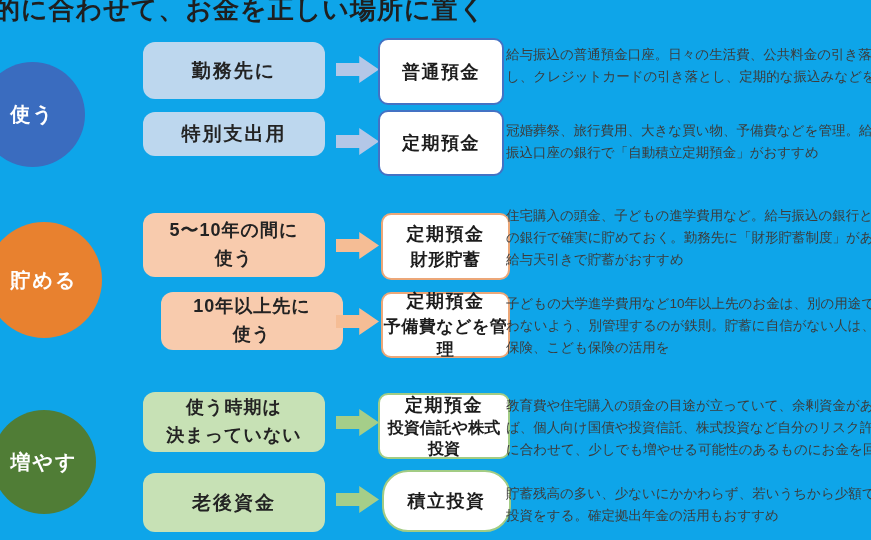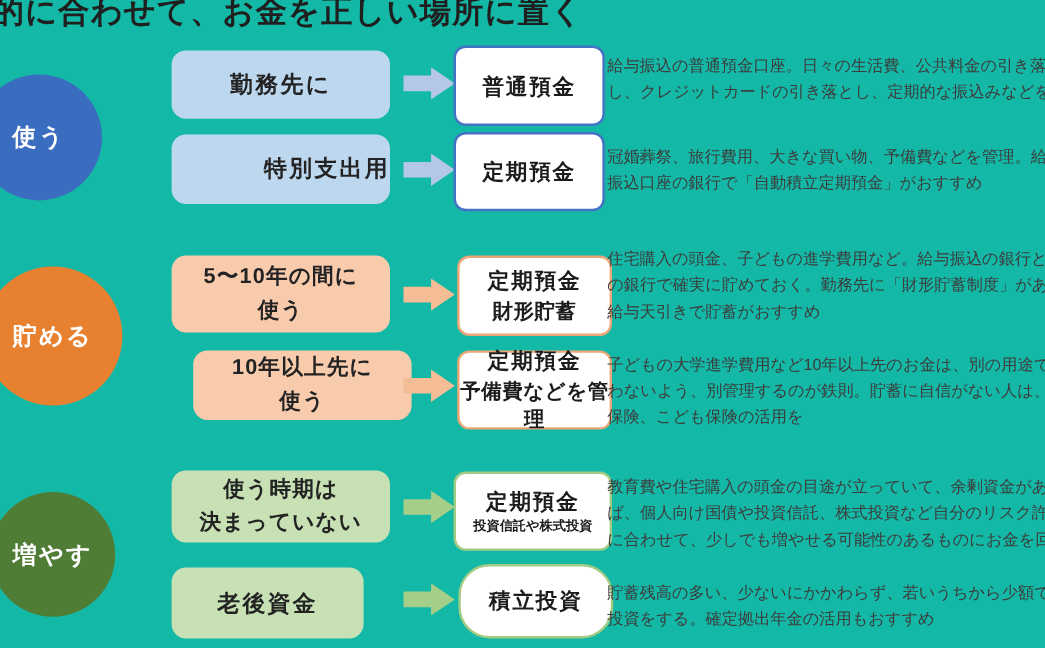--- a/index.html
+++ b/index.html
@@ -1,17 +1,17 @@
 <!DOCTYPE html>
 <html style="--spend-circle: #3a6cbf; --spend-pill: #bdd7ee; --spend-arrow: #b4c7e7; --spend-border: #4472c4; --save-circle: #e8812f; --save-pill: #f8cbad; --save-arrow: #f5bd95; --save-border: #eca778; --grow-circle: #507d36; --grow-pill: #c7e1b5; --grow-arrow: #a5ce89; --grow-border: #a2cc84;"><head>
 <meta charset="utf-8">
 <style>
   html,body{margin:0;padding:0;background:#fff;}
   .canvas{
-    position:relative;width:871px;height:540px;background:#14b8a6;
+    position:relative;width:871px;height:540px;background:#0ea5e9;
     overflow:hidden;font-family:"Liberation Sans","DejaVu Sans",sans-serif;
   }
   .title{
     position:absolute;left:-6px;top:-8px;margin:0;
     font-size:26px;font-weight:bold;color:#1f1f1f;letter-spacing:1px;white-space:nowrap;
   }
   .circle{
     position:absolute;border-radius:50%;display:flex;align-items:center;justify-content:center;
     color:#ffffff;font-weight:bold;font-size:20px;letter-spacing:2px;
   }
@@ -40,54 +40,54 @@
   .abox{
     position:absolute;background:#ffffff;border-radius:10px;border:2.5px solid #000;
     display:flex;flex-direction:column;align-items:center;justify-content:center;
     font-weight:bold;color:#1c1c1c;text-align:center;
   }
   .abox.spend{border-color:var(--spend-border);}
   .abox.save{border-color:var(--save-border);}
   .abox.grow{border-color:var(--grow-border);}
   .abox .l1{font-size:18px;letter-spacing:1.5px;}
   .abox .l2{font-size:17px;letter-spacing:0.5px;margin-top:2px;}
-  .abox .sub{font-size:11px;letter-spacing:0;margin-top:1px;}
+  .abox .sub{font-size:16px;letter-spacing:0;margin-top:1px;}
 
   .desc{
     position:absolute;width:430px;font-size:13.5px;line-height:22px;
     color:#3c3c3c;white-space:pre-line;
   }
 
   
   .r1-pill{left:143px;top:42px;width:182px;height:57px;}
   .r1-arrow{left:336px;top:56px;}
   .r1-box{left:378px;top:38px;width:122px;height:63px;}
   .r1-desc{left:506px;top:44px;}
 
-  .r2-pill{left:143px;top:112px;width:182px;height:58px;align-items:flex-end;}
+  .r2-pill{left:143px;top:112px;width:182px;height:44px;}
   .r2-arrow{left:336px;top:128px;}
   .r2-box{left:378px;top:110px;width:122px;height:62px;}
   .r2-desc{left:506px;top:120px;}
 
   .r3-pill{left:143px;top:213px;width:182px;height:64px;}
   .r3-arrow{left:336px;top:232px;}
   .r3-box{left:381px;top:213px;width:125px;height:63px;}
   .r3-desc{left:506px;top:205px;}
 
   .r4-pill{left:143px;top:292px;width:182px;height:58px;margin-left:18px;}
   .r4-arrow{left:336px;top:308px;}
   .r4-box{left:381px;top:292px;width:125px;height:62px;}
   .r4-desc{left:506px;top:293px;}
 
   .r5-pill{left:143px;top:392px;width:182px;height:60px;text-align:center;}
   .r5-arrow{left:336px;top:409px;}
   .r5-box{left:378px;top:393px;width:128px;height:62px;}
   .r5-desc{left:506px;top:395px;}
 
-  .r6-pill{left:143px;top:473px;width:160px;height:59px;}
+  .r6-pill{left:143px;top:473px;width:182px;height:59px;}
   .r6-arrow{left:336px;top:486px;}
   .r6-box{left:382px;top:470px;width:125px;height:58px;border-radius:26px;}
   .r6-desc{left:506px;top:483px;}
 </style>
 </head>
 <body>
 
 <div class="canvas">
 
   <h1 class="title">的に合わせて、お金を正しい場所に置く</h1>

